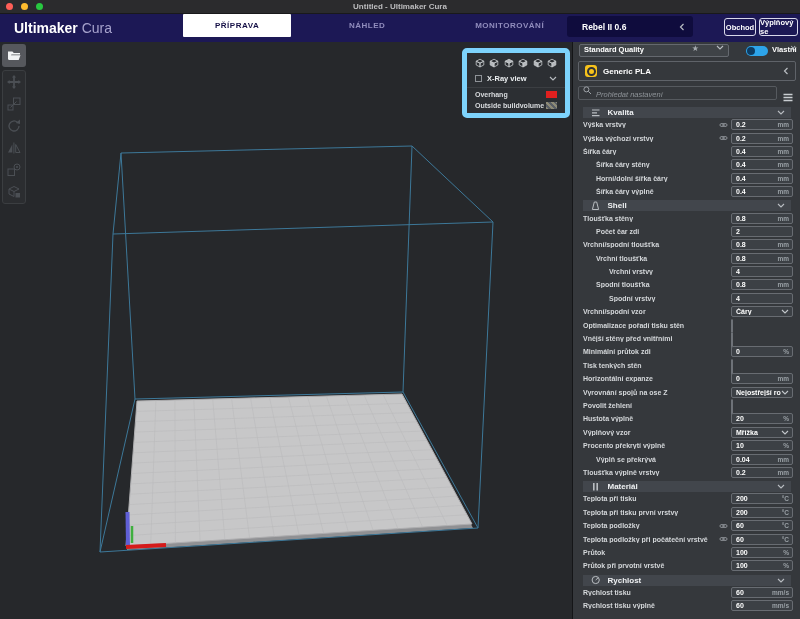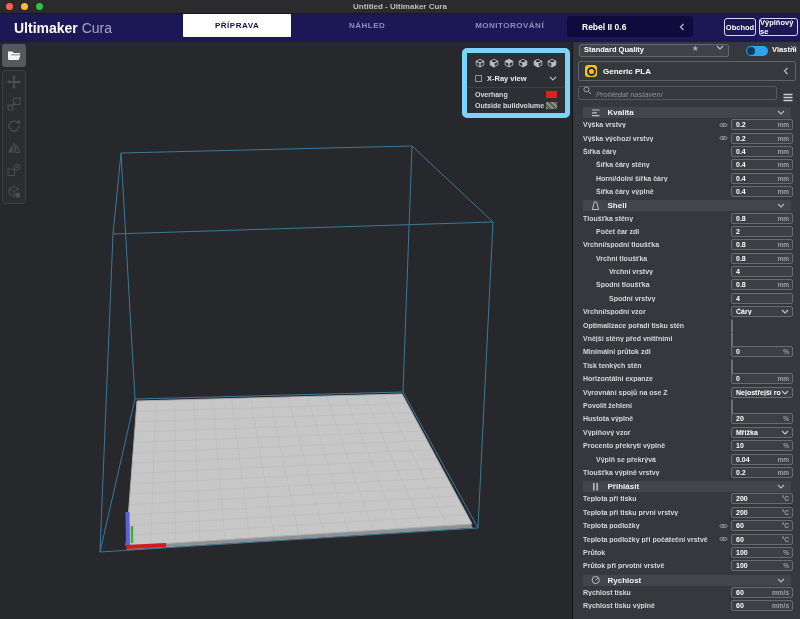--- a/index.html
+++ b/index.html
@@ -598,21 +598,21 @@
               <span class="unit">mm</span>
             </span>
           </span>
         </div>
         <div class="sec-h">
           <span style="display:flex">
             <svg width="9.5" height="9.5" viewBox="0 0 9.5 9.5">
               <path d="M2.8 1v7.6M6.2 1v7.6" stroke="currentColor" stroke-width="1.6"></path>
             </svg>
           </span>
-          <span class="stitle">Přihlásit</span>
+          <span class="stitle">Materiál</span>
           <span class="chev">
             <svg width="8" height="5" viewBox="0 0 8 5">
               <path d="M1 1l3 3 3-3" fill="none" stroke="currentColor" stroke-width="1.1"></path>
             </svg>
           </span>
         </div>
         <div class="srow">
           <span class="slabel" style="padding-left: 0px;">Teplota při tisku</span>
           <span class="cell">
             <span class="vbox">

